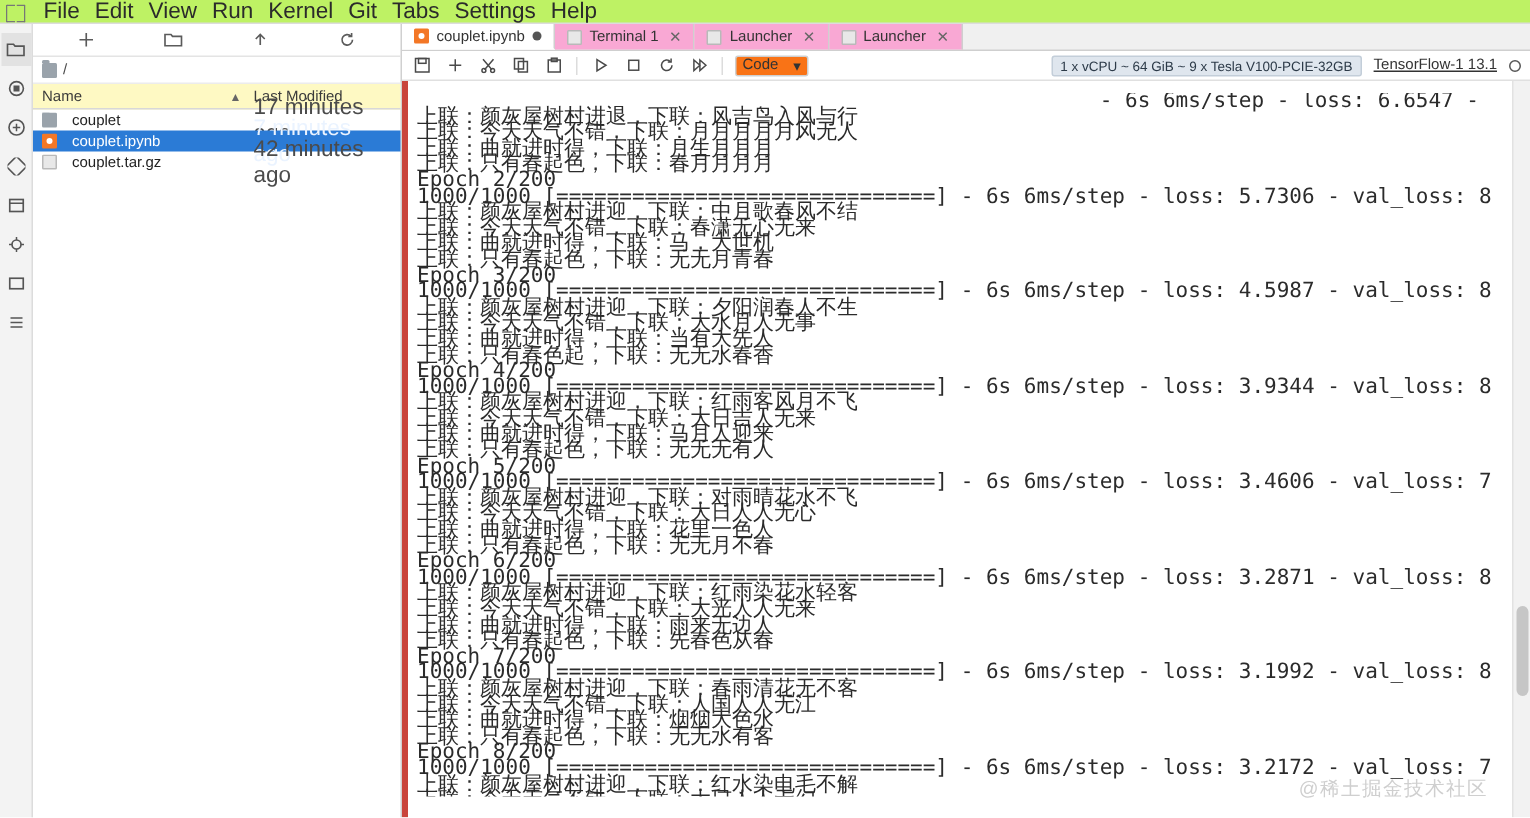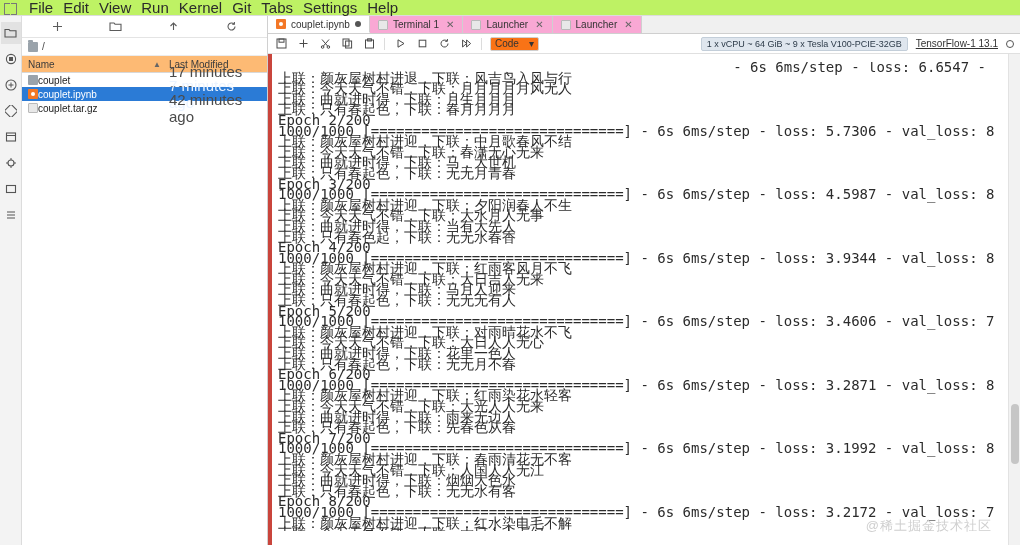--- a/index.html
+++ b/index.html
@@ -42,30 +42,30 @@
     height:22px; border-bottom:1px solid #e4e4e4; display:flex; align-items:center;
     justify-content:space-around; padding:0 6px; color:#5b5b5b;
   }
   #browser .toolbar .tb { width:20px; height:18px; display:flex; align-items:center; justify-content:center; }
   #browser .crumbs {
     height:18px; display:flex; align-items:center; gap:4px; padding:0 6px;
     border-bottom:1px solid #ececec; color:#4a4a4a; font-size:10px;
   }
   #browser .listhead {
     display:flex; align-items:center; height:17px; padding:0 6px;
-    border-bottom:1px solid #d8d8d8; font-size:10px; color:#3b3b3b; background:#fdba74;
+    border-bottom:1px solid #d8d8d8; font-size:10px; color:#3b3b3b; background:#fef9c3;
   }
   #browser .listhead .c1 { flex:1; }
   #browser .listhead .sortarrow { margin-right:8px; font-size:8px; color:#666; }
   #browser .listhead .c2 { width:92px; text-align:left; }
   #browser .row {
     display:flex; align-items:center; height:14px; padding:0 6px; font-size:10px; color:#222;
   }
   #browser .row.sel { background:#2b7bd6; color:#fff; }
-  #browser .row .nm { flex:1; display:flex; align-items:flex-start; gap:0; overflow:hidden; white-space:nowrap; }
+  #browser .row .nm { flex:1; display:flex; align-items:flex-start; gap:10px; overflow:hidden; white-space:nowrap; }
   #browser .row .md { width:92px; font-size:15px; color:#4b4b4b; }
   #browser .row.sel .md { color:#eaf3ff; }
   .ic { width:10px; height:10px; flex:0 0 10px; display:inline-block; position:relative; }
   .ic-folder { background:#9aa3ab; border-radius:1px; }
   .ic-folder::before { content:""; position:absolute; left:0; top:-2px; width:5px; height:2px; background:#9aa3ab; border-radius:1px 1px 0 0;}
   .ic-nb { background:#f37726; border-radius:1px; }
   .ic-nb::after { content:""; position:absolute; left:3px; top:3px; width:4px; height:4px; border-radius:50%; background:#fff; }
   .ic-file { background:#e8e8e8; border:1px solid #b9b9b9; border-radius:1px; }
 
   

